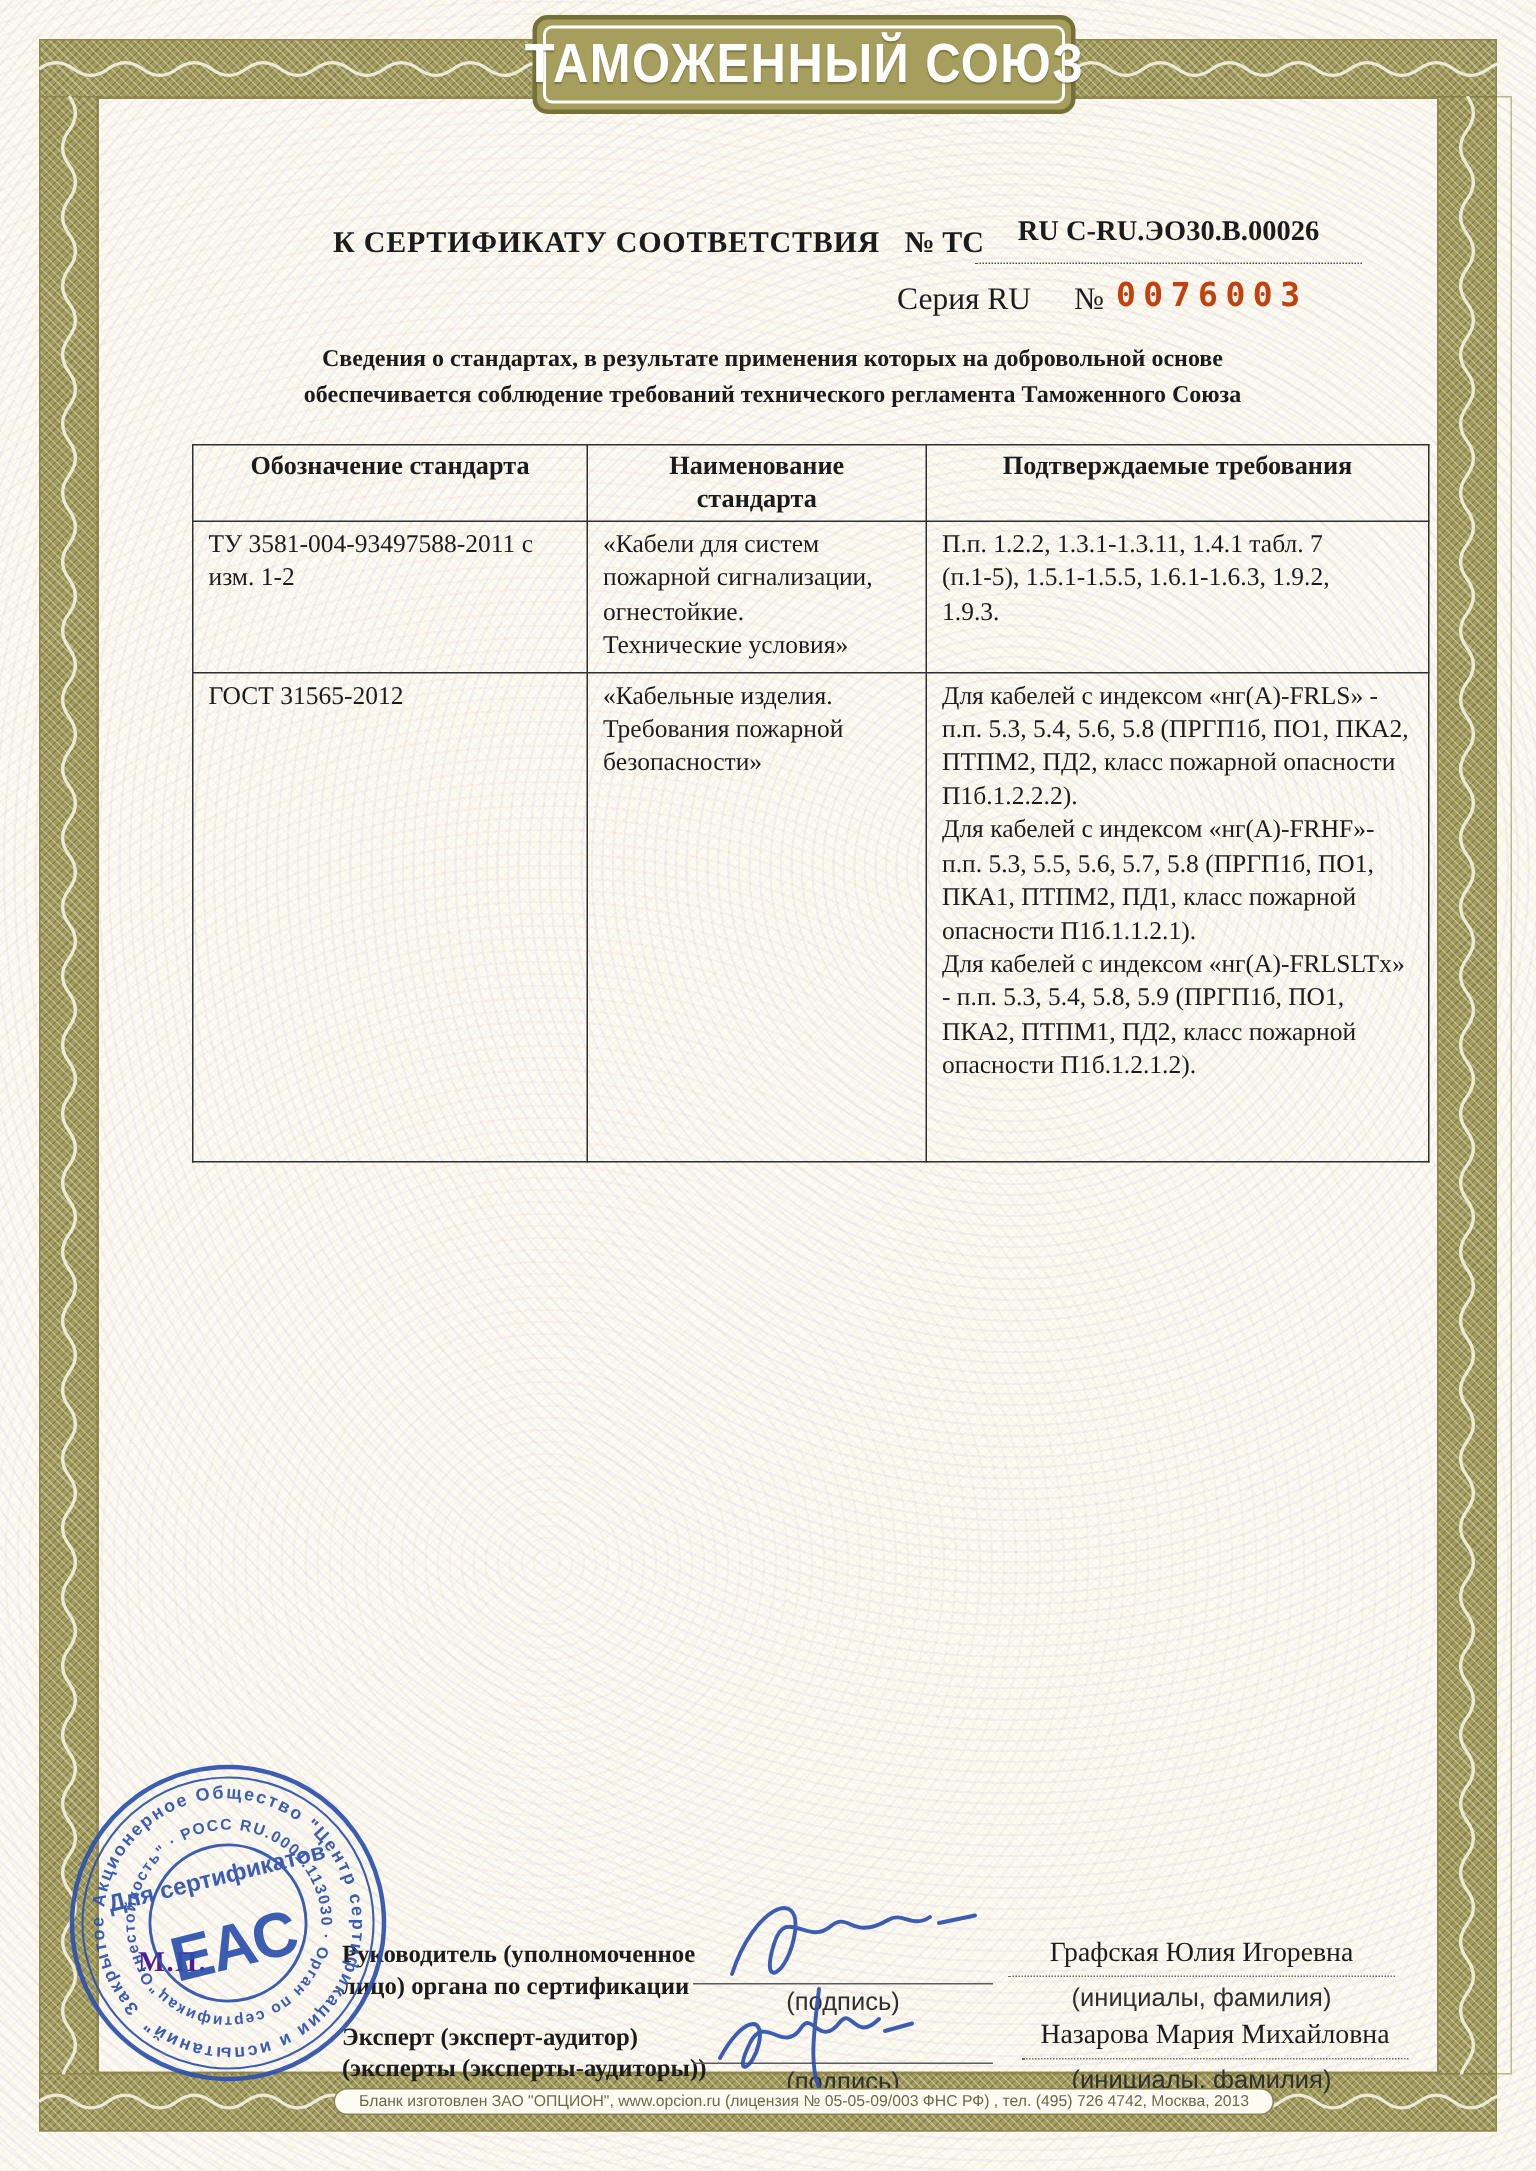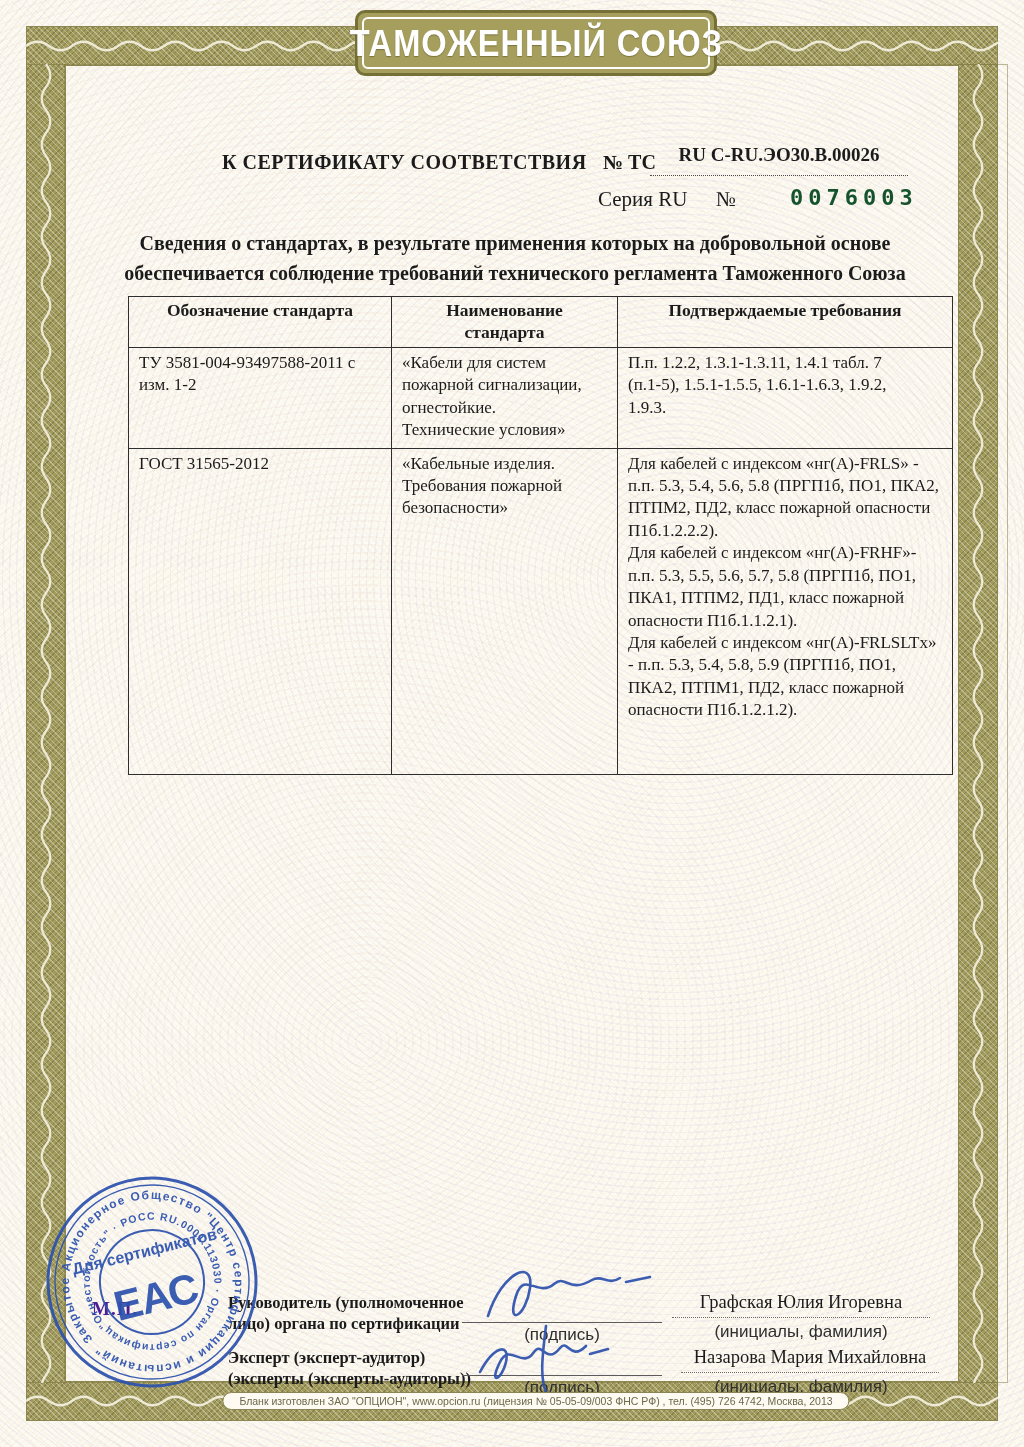--- a/index.html
+++ b/index.html
@@ -37,23 +37,23 @@
   
   .doc-title{position:absolute;left:0;top:98px;width:100%;text-align:center;z-index:3;
     font-weight:bold;font-size:31px;letter-spacing:3px;}
   .subtitle{position:absolute;left:222px;top:151px;z-index:3;font-weight:bold;font-size:20px;letter-spacing:.5px;}
   .no-label{position:absolute;left:603px;top:151px;z-index:3;font-weight:bold;font-size:20px;}
   .cert-num{position:absolute;left:650px;top:144px;width:258px;z-index:3;text-align:center;
     font-weight:bold;font-size:19px;border-bottom:1.5px dotted #4a4a4a;padding-bottom:9px;}
   .series-label{position:absolute;left:598px;top:187px;z-index:3;font-size:21px;}
   .series-sign{position:absolute;left:716px;top:187px;z-index:3;font-size:21px;}
   .series-number{position:absolute;left:744px;top:185px;z-index:3;font-family:"DejaVu Sans Mono",monospace;
-    font-weight:bold;font-size:22px;letter-spacing:5px;color:#14532d;margin-left:46px;}
+    font-weight:bold;font-size:22px;letter-spacing:5px;color:#c2410c;}
   .intro{position:absolute;left:97px;top:228px;width:836px;z-index:3;text-align:center;
-    font-weight:bold;font-size:20px;line-height:1.5;white-space:pre-line;}
+    font-weight:bold;font-size:16px;line-height:1.5;white-space:pre-line;}
   
   table.std{position:absolute;left:128px;top:296px;z-index:3;width:824px;border-collapse:collapse;table-layout:fixed;}
   table.std th, table.std td{border:1.6px solid #2e2e2e;vertical-align:top;}
   table.std th{font-size:17.5px;font-weight:bold;text-align:center;padding:3px 6px;white-space:pre-line;line-height:1.25;}
   table.std td{font-size:17px;line-height:1.32;padding:4px 9px 6px 10px;white-space:pre-line;}
   tr.hdr{height:44px;} tr.r1{height:92px;} tr.r2{height:326px;}
   
   .stamp{position:absolute;left:36px;top:1166px;width:232px;height:232px;z-index:4;
     transform:rotate(-14deg);opacity:.93;}
   .mp{position:absolute;left:92px;top:1298px;z-index:3;font-weight:bold;font-size:19px;color:#4c1d95;letter-spacing:1px;}

